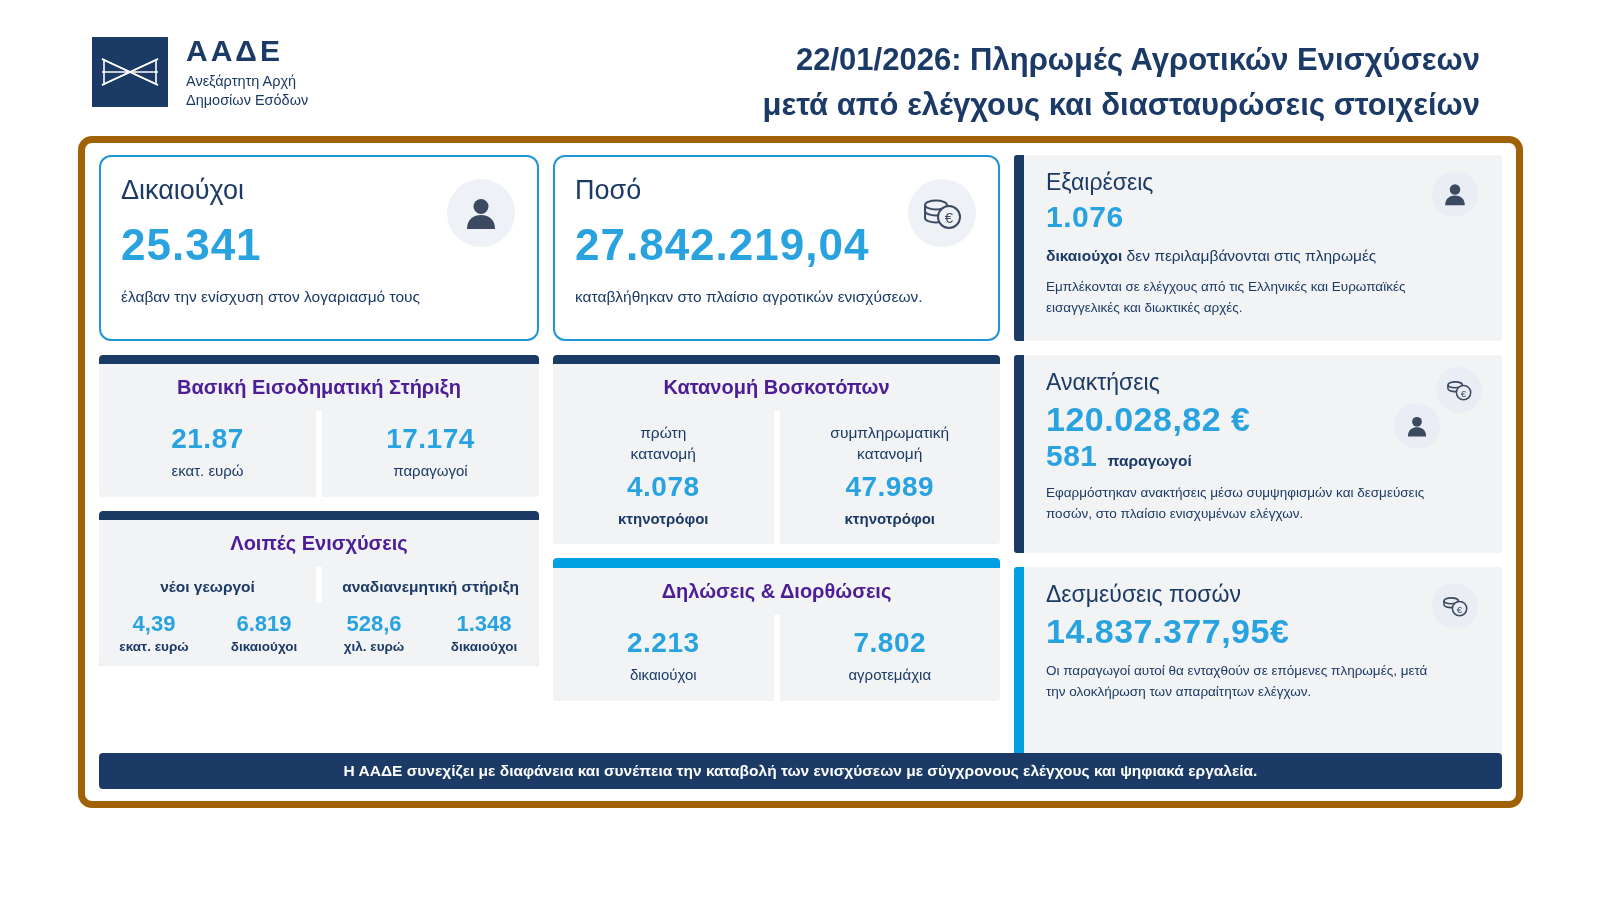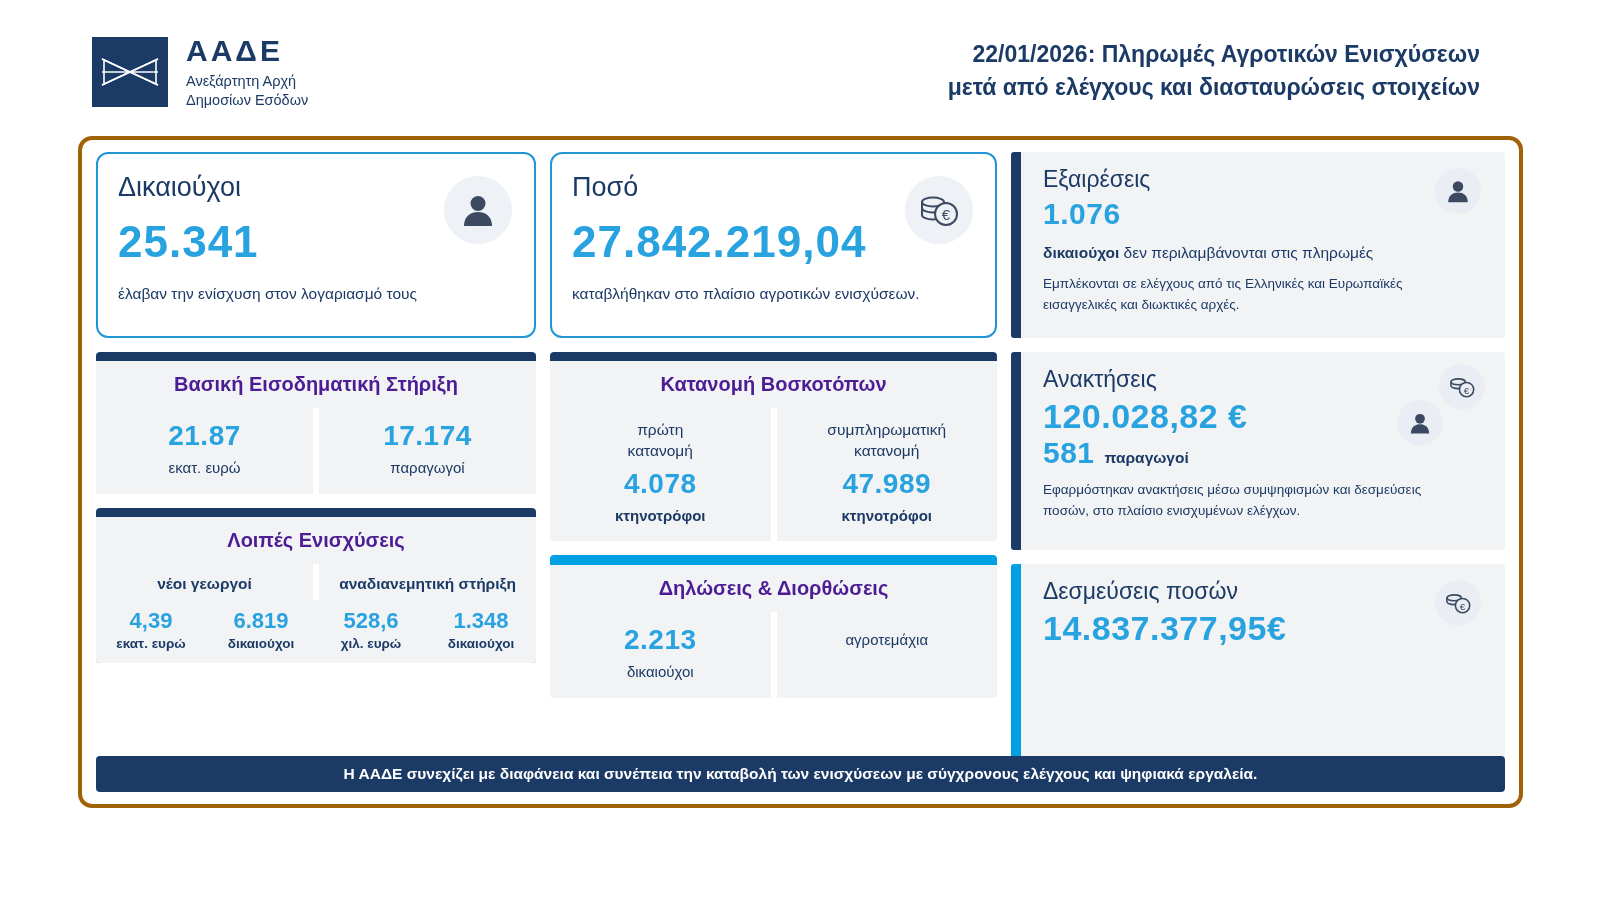--- a/index.html
+++ b/index.html
@@ -55,33 +55,33 @@
     font-size: 14.5px;
     color: #1b3a66;
     font-weight: normal;
     margin-top: 3px;
     line-height: 1.35;
   }
   .header-title {
     text-align: right;
     color: #1b3a66;
     font-weight: bold;
-    font-size: 23px;
+    font-size: 31px;
     line-height: 1.45;
     padding-top: 4px;
   }
 
   
   .board {
     position: absolute;
     left: 78px;
     top: 136px;
     width: 1445px;
     height: 672px;
-    border: 4px solid #a16207;
+    border: 7px solid #a16207;
     border-radius: 14px;
     box-sizing: border-box;
     padding: 12px 14px 10px 14px;
   }
   .columns {
     display: flex;
     gap: 14px;
     height: 620px;
   }
   .col { display: flex; flex-direction: column; gap: 14px; }
@@ -402,20 +402,21 @@
 
         <div class="panel">
           <div class="bar cyan"></div>
           <div class="title bold">Δηλώσεις &amp; Διορθώσεις</div>
           <div class="split">
             <div class="cell">
               <div class="num">2.213</div>
               <div class="lbl">δικαιούχοι</div>
             </div>
             <div class="cell">
+              <div class="num">7.802</div>
               <div class="lbl">αγροτεμάχια</div>
             </div>
           </div>
         </div>
 
       </div>
 
       <div class="col col-c">
 
         <div class="rcard" style="height:186px;">
@@ -464,20 +465,21 @@
           <div class="rbadge" style="top:16px; right:24px;">
             <svg width="30" height="26" viewBox="0 0 44 40">
               <ellipse cx="16" cy="12" rx="11" ry="4.5" fill="none" stroke="#3b4a60" stroke-width="2.4"></ellipse>
               <path d="M5 12 v6 c0 2.5 5 4.5 11 4.5 s11-2 11-4.5 v-6" fill="none" stroke="#3b4a60" stroke-width="2.4"></path>
               <circle cx="29" cy="24" r="11" fill="#eaeef4" stroke="#3b4a60" stroke-width="2.4"></circle>
               <text x="29" y="30" font-size="15" font-family="Liberation Sans, sans-serif" fill="#3b4a60" text-anchor="middle">€</text>
             </svg>
           </div>
           <h3>Δεσμεύσεις ποσών</h3>
           <div class="num lg">14.837.377,95€</div>
+          <div class="note">Οι παραγωγοί αυτοί θα ενταχθούν σε επόμενες πληρωμές, μετά την ολοκλήρωση των απαραίτητων ελέγχων.</div>
         </div>
 
       </div>
     </div>
 
     <div class="ribbon">Η ΑΑΔΕ συνεχίζει με διαφάνεια και συνέπεια την καταβολή των ενισχύσεων με σύγχρονους ελέγχους και ψηφιακά εργαλεία.</div>
   </div>
 
 </div>
 

